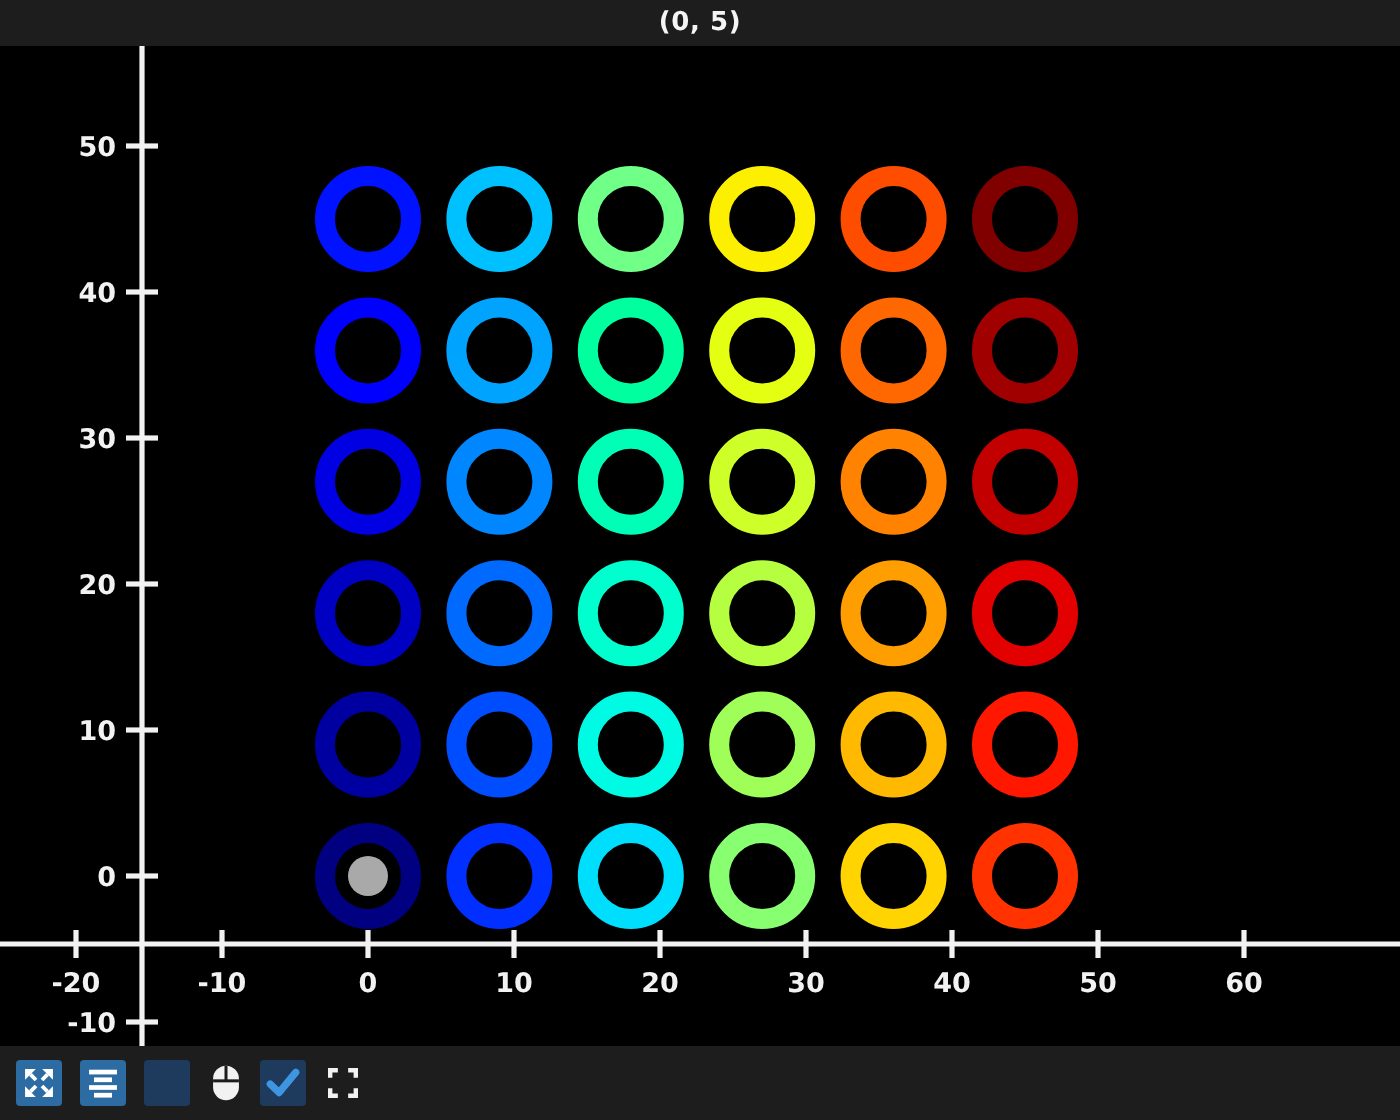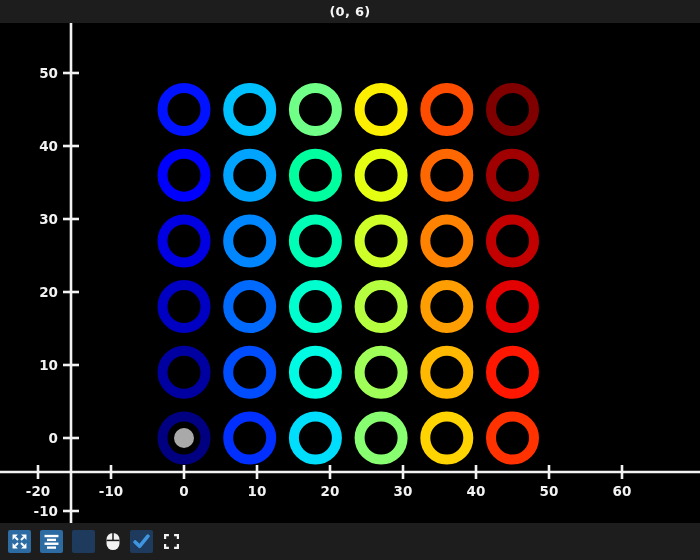--- a/index.html
+++ b/index.html
@@ -17,21 +17,21 @@
           background:transparent;}
   .tb-plain{width:18px;background:transparent;margin-right:8px;}
   .tb-btn svg{display:block;}
 </style>
 </head>
 <body>
 
 <div class="screen">
 
   <div class="titlebar" style="background: rgb(29, 29, 29);">
-    <span class="title">(0, 6)</span>
+    <span class="title">(0, 5)</span>
   </div>
 
   <div class="plot">
     <svg id="plot-svg" width="700" height="500">
         <line x1="71" y1="0" x2="71" y2="500" stroke="#f2f2f2" stroke-width="2.6"></line>
         <line x1="0" y1="449" x2="700" y2="449" stroke="#f2f2f2" stroke-width="2.6"></line>
         <line x1="38" y1="442" x2="38" y2="456" stroke="#f2f2f2" stroke-width="2.6"></line>
         <text x="38" y="473" fill="#f2f2f2" text-anchor="middle" font-size="13.5" font-weight="700" font-family="&quot;DejaVu Sans&quot;,sans-serif">-20</text>
         <line x1="111" y1="442" x2="111" y2="456" stroke="#f2f2f2" stroke-width="2.6"></line>
         <text x="111" y="473" fill="#f2f2f2" text-anchor="middle" font-size="13.5" font-weight="700" font-family="&quot;DejaVu Sans&quot;,sans-serif">-10</text>

